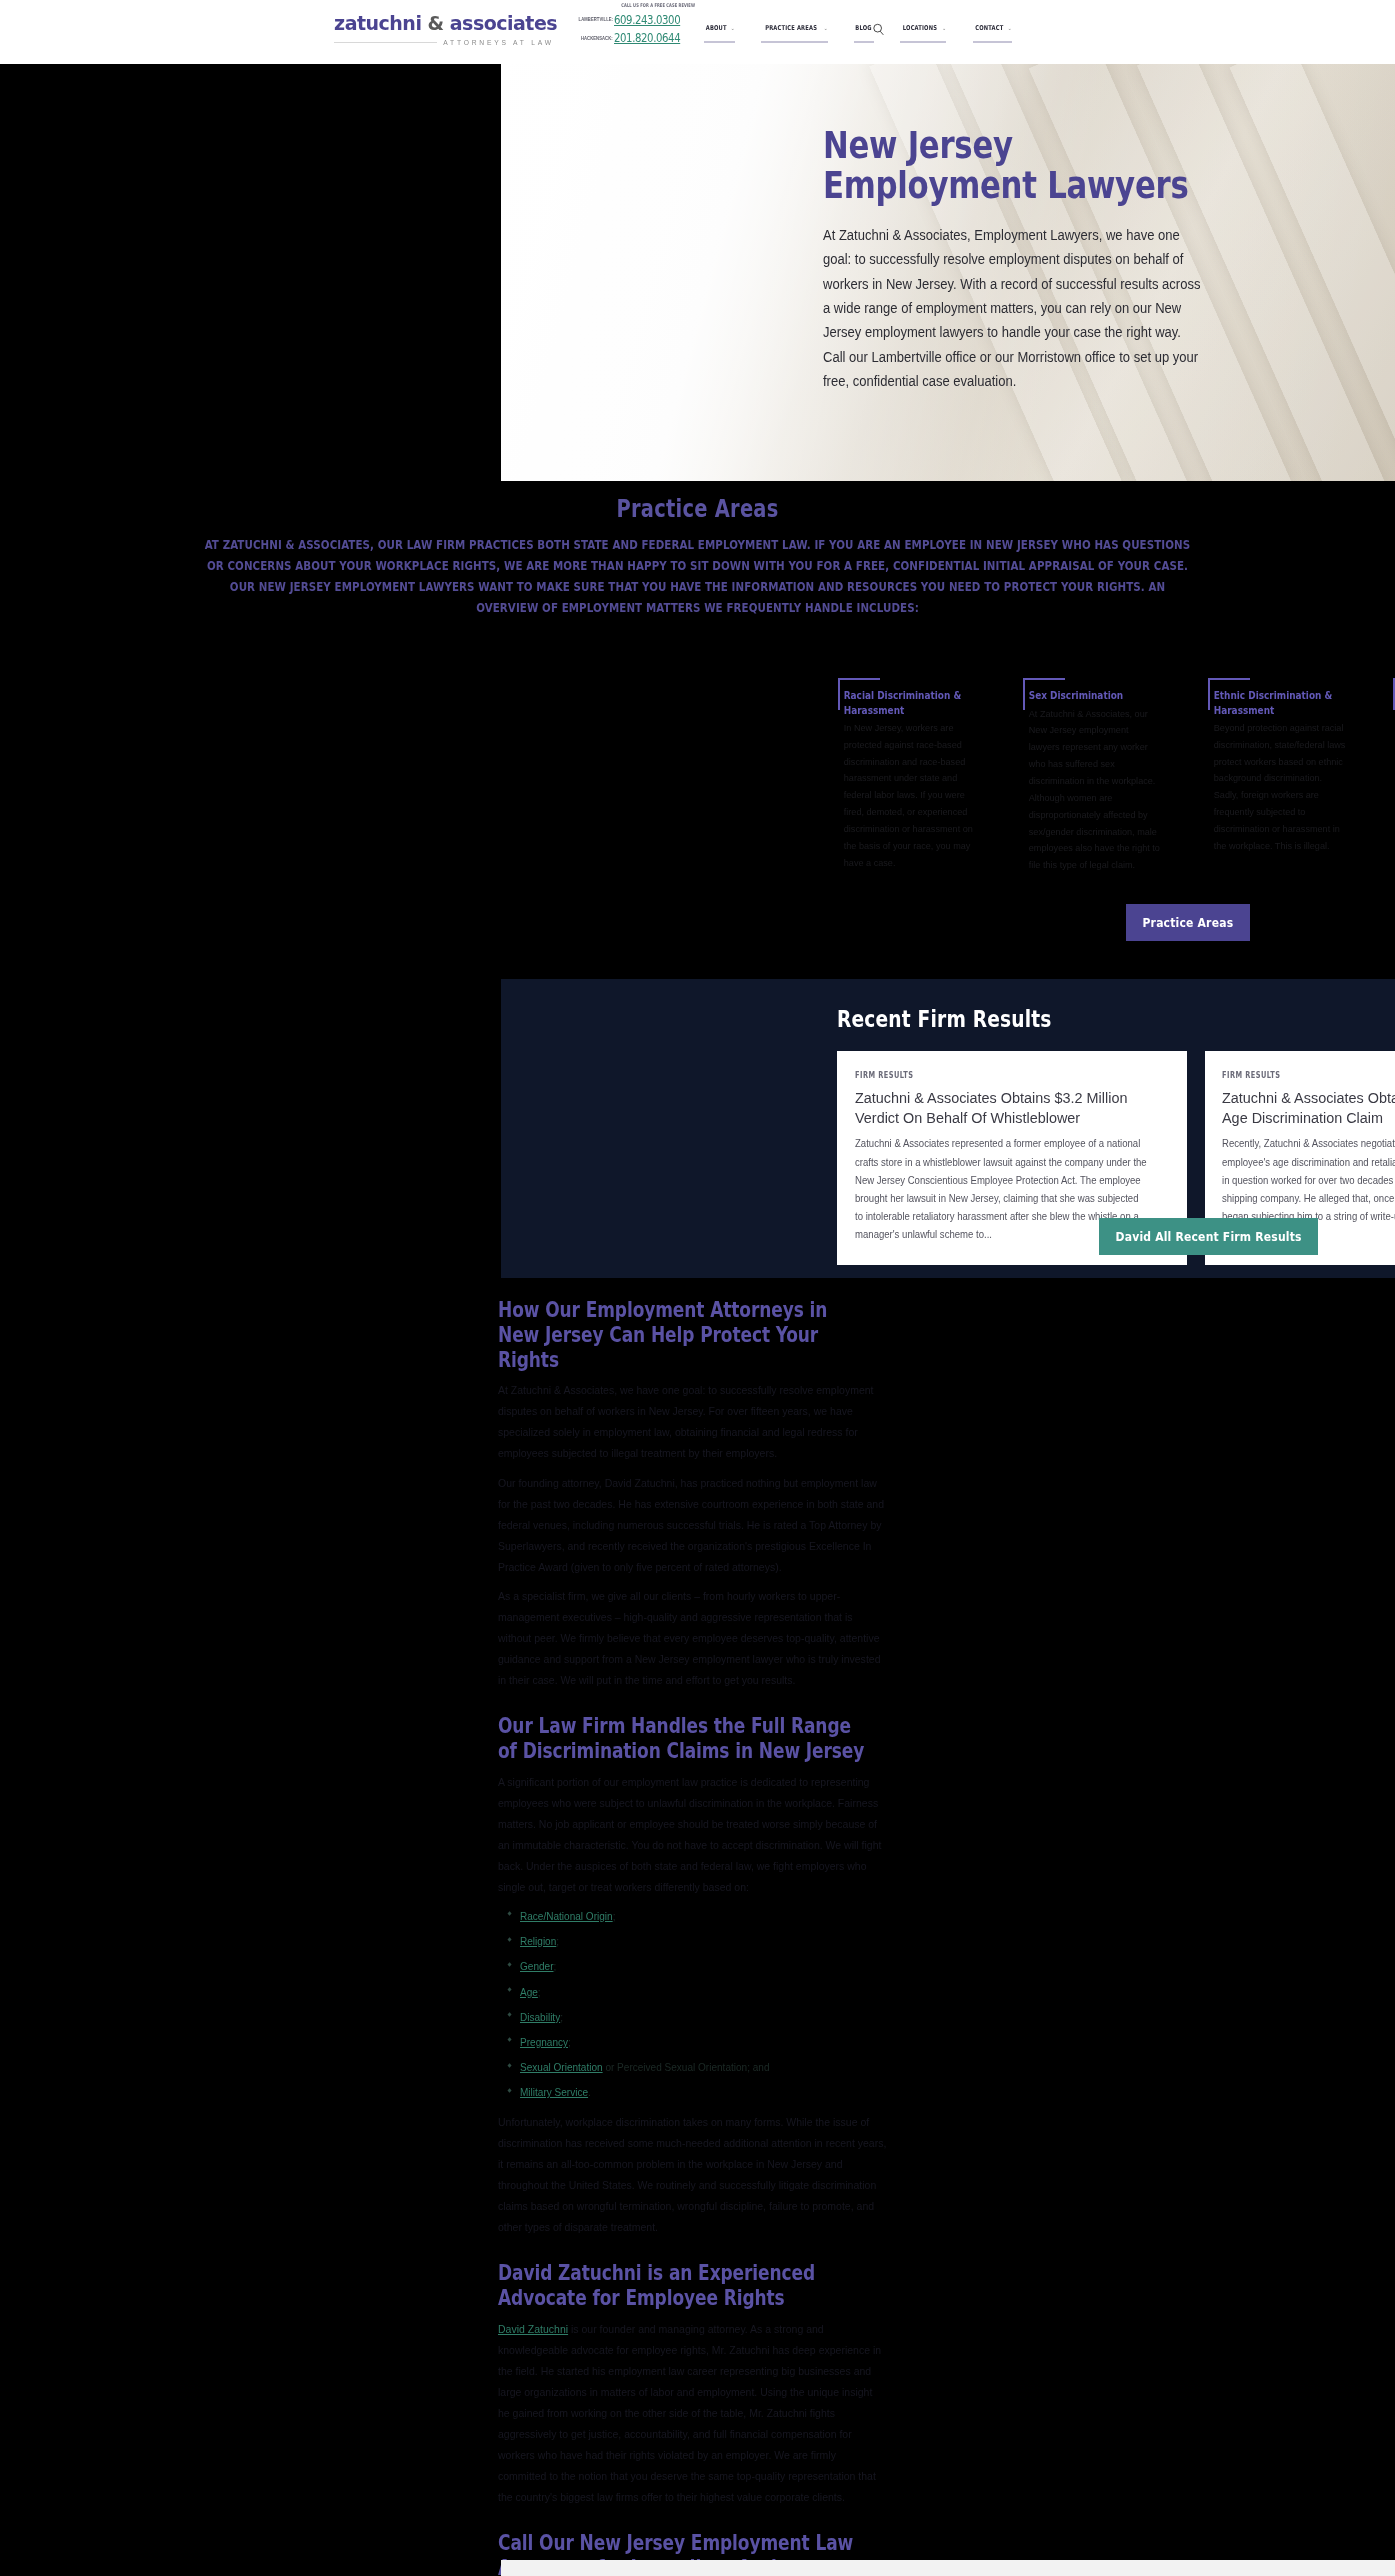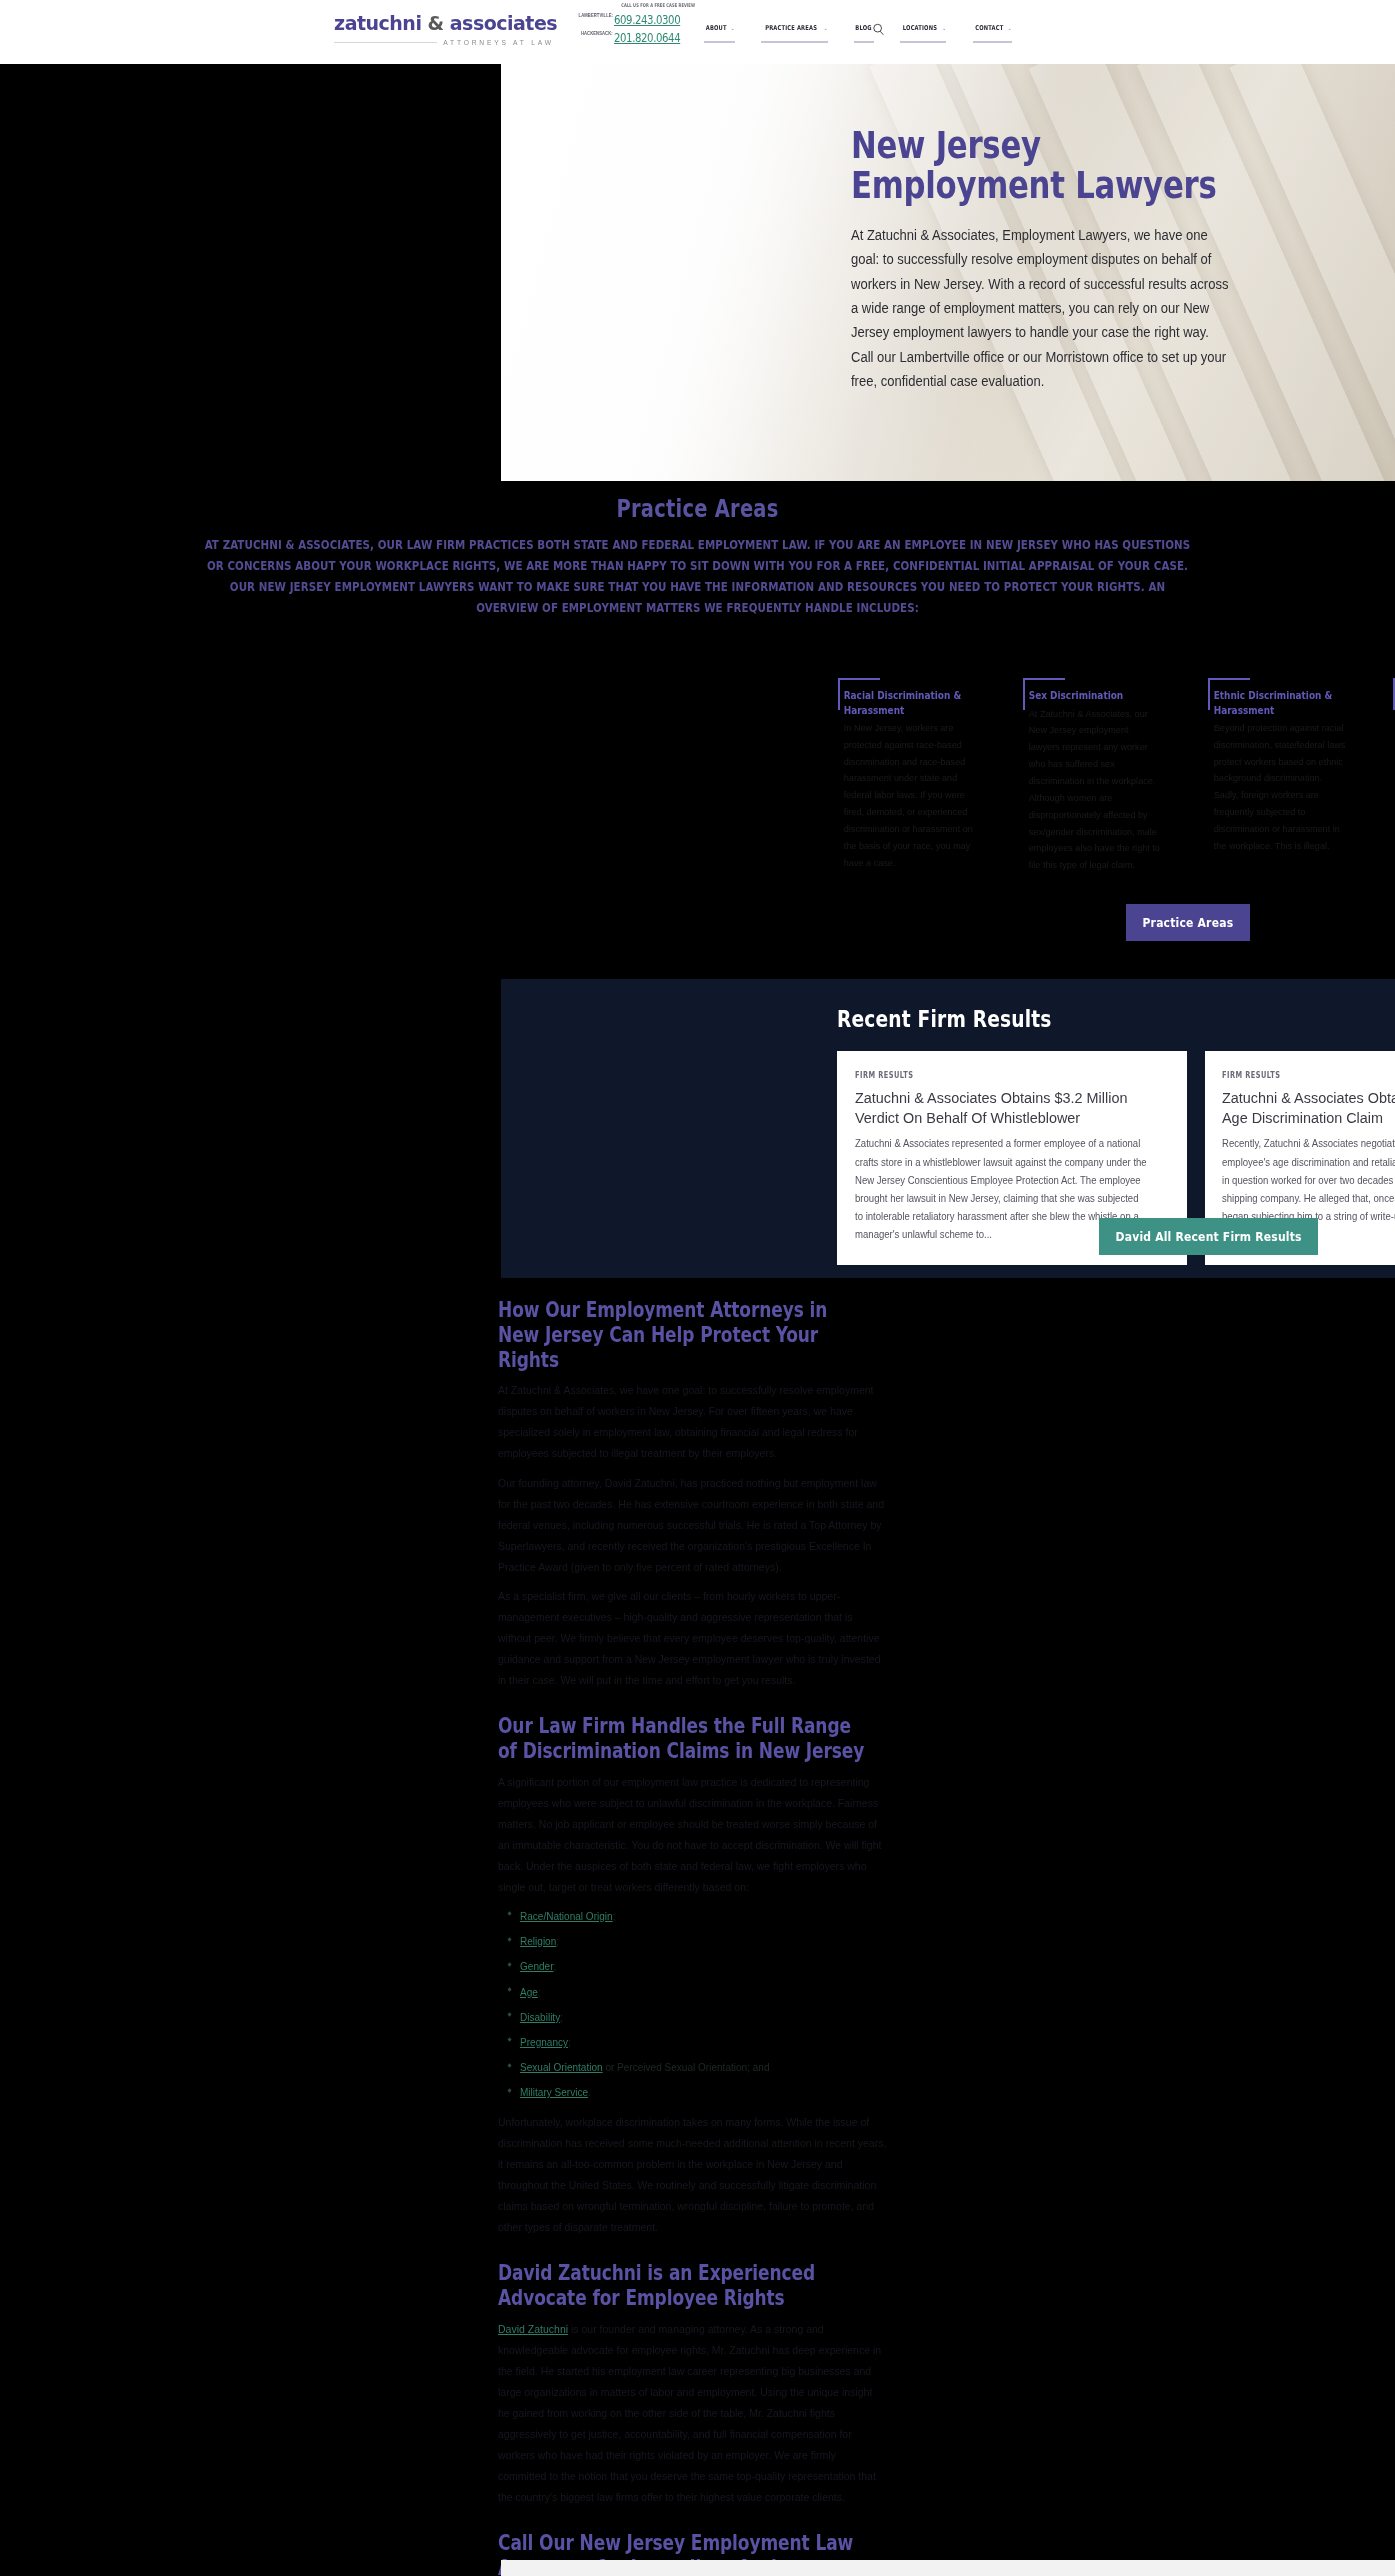--- a/index.html
+++ b/index.html
@@ -32,21 +32,21 @@
   .logo-sub {
     font-family: "Liberation Sans", sans-serif;
     font-size: 6.7px; letter-spacing: 2.8px; color: #8a8a8a; white-space: nowrap;
   }
   .callbox { position: absolute; left: 241px; top: 2.1px; width: 124px; text-align: right; }
   .call-label {
     font-family: "DejaVu Sans Condensed", "Liberation Sans", sans-serif;
     font-size: 5.2px; letter-spacing: 0.1px; color: #6a6a78; font-weight: bold;
     transform: scaleX(.78); transform-origin: right center; white-space: nowrap;
   }
-  .call-row { display: flex; justify-content: flex-end; align-items: flex-start; gap: 1.5px; margin-top: 3.6px; }
+  .call-row { display: flex; justify-content: flex-end; align-items: center; gap: 1.5px; margin-top: 3.6px; }
   .call-city {
     font-size: 5.2px; font-weight: bold; color: #5a5a66; letter-spacing: 0.1px;
     transform: scaleX(.8); transform-origin: right center; white-space: nowrap;
   }
   .call-num {
     font-family: "DejaVu Sans", sans-serif;
     font-size: 12.4px; color: #2f8a74; text-decoration: underline; letter-spacing: -0.5px;
     transform: scaleX(.82); transform-origin: left center; white-space: nowrap; font-weight: 500;
   }
   .nav { position: absolute; left: 361px; top: 23px; display: flex; gap: 0; align-items: flex-start; }
@@ -71,21 +71,21 @@
     position: absolute; inset: 0;
     background:
       linear-gradient(105deg, #ffffff 0%, #fbfbfb 26%, rgba(250,249,246,.55) 38%, rgba(233,228,219,.25) 56%, rgba(214,206,193,.18) 100%),
       linear-gradient(118deg, #e9e4d9 0%, #d6cec0 30%, #cfc6b6 50%, #e3ddd1 70%, #cdc4b4 100%);
   }
   .col-band {
     position: absolute; background: rgba(255,255,255,.22);
     box-shadow: 0 0 13.4px rgba(120,110,95,.18);
   }
   .hero-dark { position: absolute; inset: 0; background: linear-gradient(100deg, rgba(255,255,255,.75) 0%, rgba(255,255,255,.55) 30%, rgba(255,255,255,.05) 62%, rgba(0,0,0,0) 100%); }
-  .hero-text { position: absolute; left: 350px; top: 61px; width: 412px; }
+  .hero-text { position: absolute; left: 322px; top: 61px; width: 412px; }
   .hero-h1 {
     font-family: "DejaVu Sans Condensed", "Liberation Sans", sans-serif;
     font-weight: bold; font-size: 38px; line-height: 1.06; color: #4b4491;
     letter-spacing: -0.3px; transform: scaleX(.9); transform-origin: left top;
   }
   .hero-p {
     margin-top: 17.5px; width: 407px;
     font-family: "Liberation Sans", sans-serif;
     font-size: 14px; line-height: 1.74; color: #2c2c33;
     transform: scaleX(.93); transform-origin: left top;

